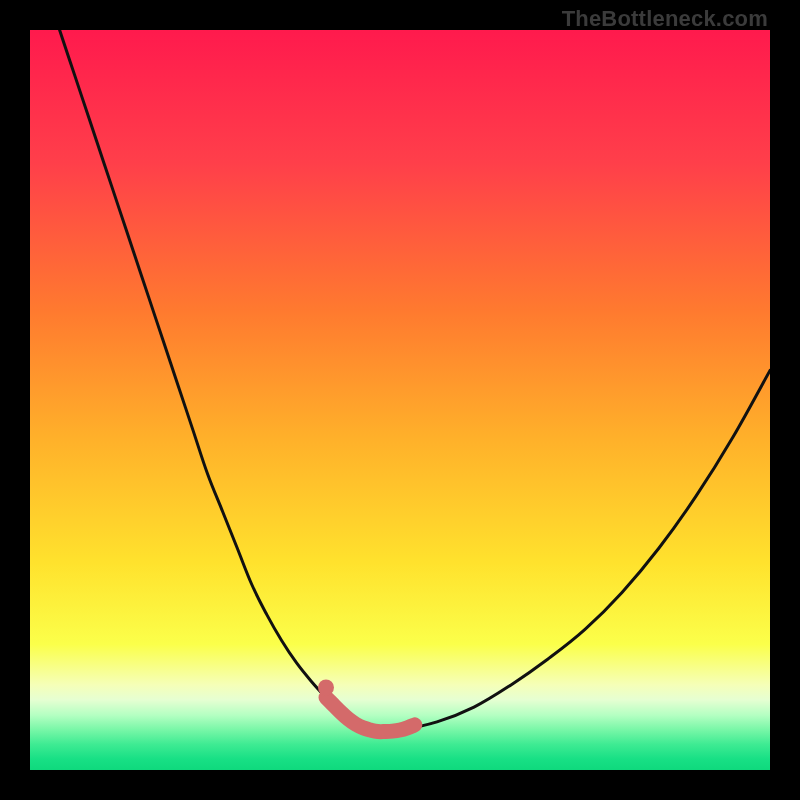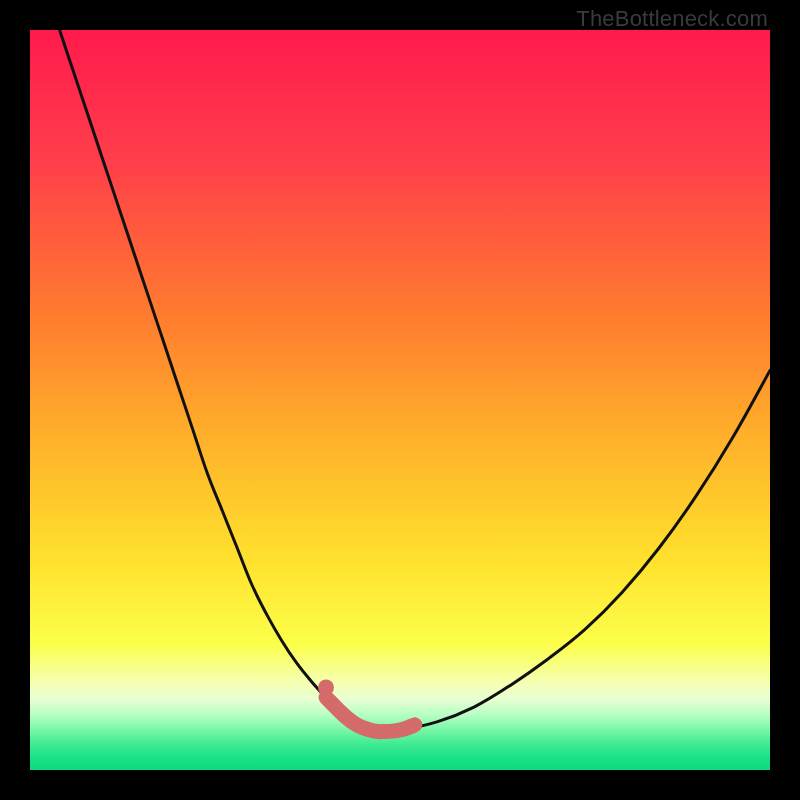--- a/index.html
+++ b/index.html
@@ -40,21 +40,21 @@
     top: 0;
     width: 740px;
     height: 740px;
   }
   .watermark {
     position: absolute;
     top: 6px;
     right: 32px;
     color: #3b3b3b;
     font-size: 22px;
-    font-weight: 400;
+    font-weight: 700;
     letter-spacing: 0.2px;
     user-select: none;
   }
 </style>
 </head>
 <body>
 
 <div class="frame">
 
   <div class="plot">

